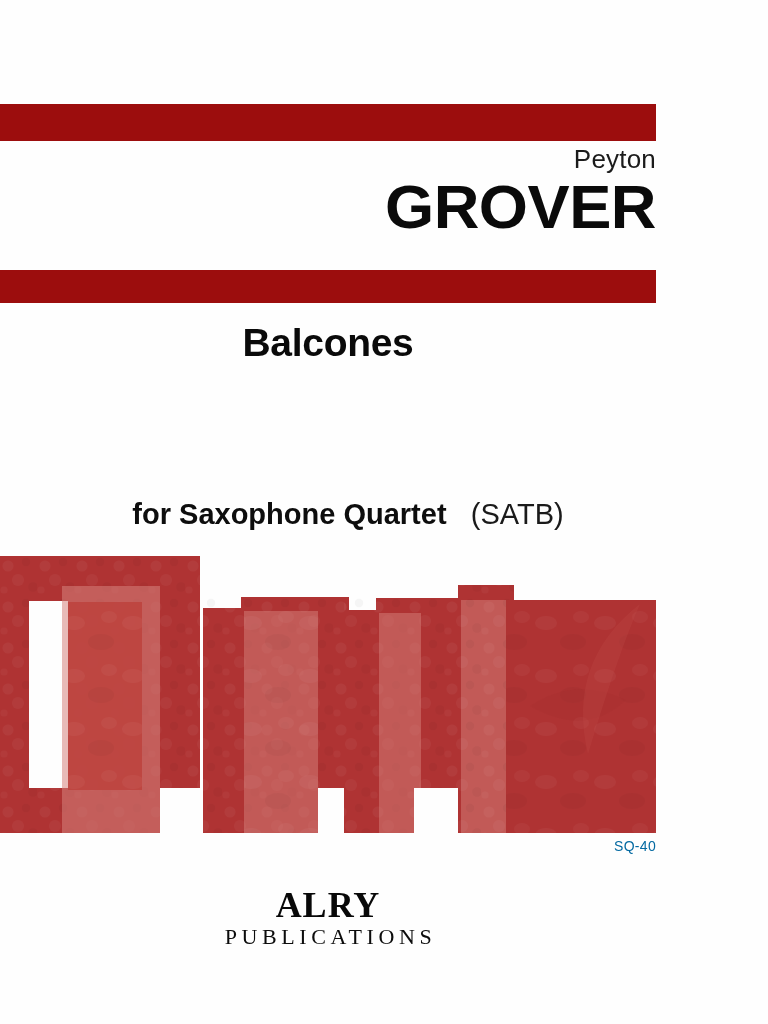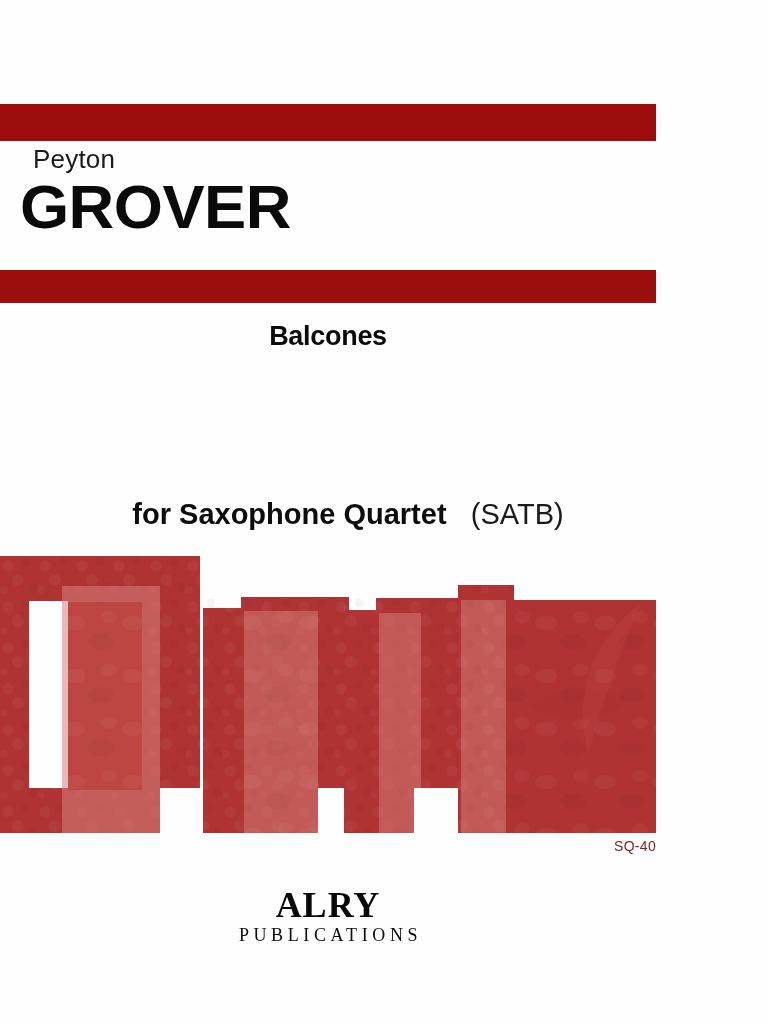--- a/index.html
+++ b/index.html
@@ -29,22 +29,21 @@
   }
   #rule-top    { top: 104px; width: 656px; height: 37px; }
   #rule-mid    { top: 270px; width: 656px; height: 33px; }
 
   
   #composer-block {
     position: absolute;
     left: 0;
     top: 146px;
     width: 656px;
-    text-align: left;
-    padding-left: 33px;
+    text-align: right;
   }
   #composer-first {
     display: block;
     font-size: 26px;
     font-weight: 400;
     letter-spacing: 0.2px;
     color: #1b1b1b;
     line-height: 1.05;
   }
   #composer-last {
@@ -62,21 +61,21 @@
   
   #title-block {
     position: absolute;
     left: 0;
     top: 322px;
     width: 656px;
     text-align: center;
   }
   #work-title {
     display: block;
-    font-size: 27px;
+    font-size: 39px;
     font-weight: 700;
     letter-spacing: -0.3px;
     color: #0a0a0a;
     line-height: 1.1;
   }
   #work-subtitle {
     display: block;
     font-size: 21px;
     font-weight: 400;
     color: #2a2a2a;
@@ -112,21 +111,21 @@
 
   
   #catalogue-number {
     position: absolute;
     left: 0;
     top: 838px;
     width: 656px;
     text-align: right;
     font-size: 14px;
     font-weight: 400;
-    color: #7f1d1d;
+    color: #0369a1;
     letter-spacing: 0.3px;
   }
 
   
   #publisher-logo {
     position: absolute;
     left: 0;
     top: 888px;
     width: 656px;
     text-align: center;
@@ -135,21 +134,21 @@
   #publisher-name {
     display: block;
     font-size: 36px;
     font-weight: 700;
     letter-spacing: 1px;
     color: #080808;
     line-height: 0.95;
   }
   #publisher-tagline {
     display: block;
-    font-size: 18px;
+    font-size: 22px;
     font-weight: 400;
     letter-spacing: 4.6px;
     color: #0c0c0c;
     line-height: 1;
     margin-top: 4px;
     margin-left: 5px;
   }
 </style>
 </head>
 <body>

